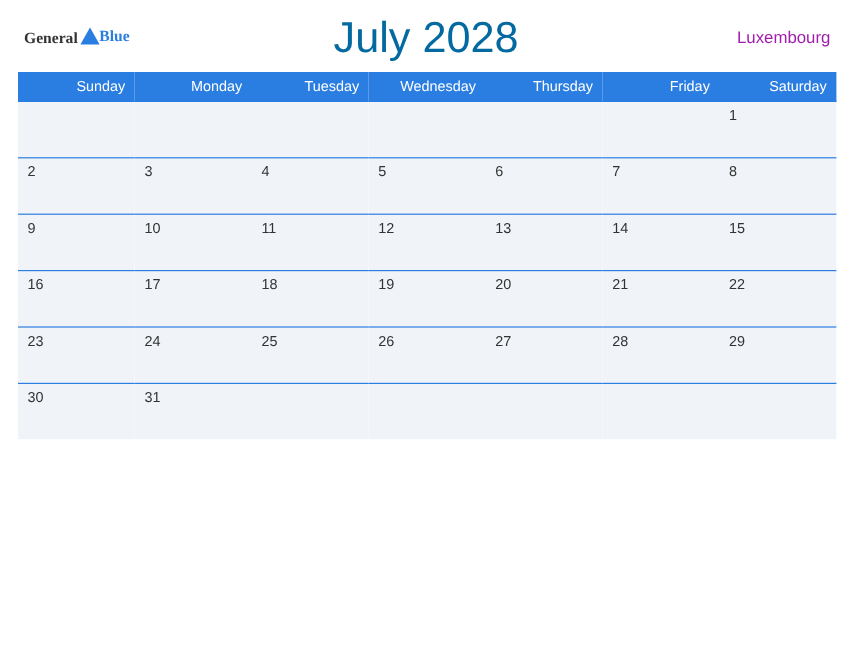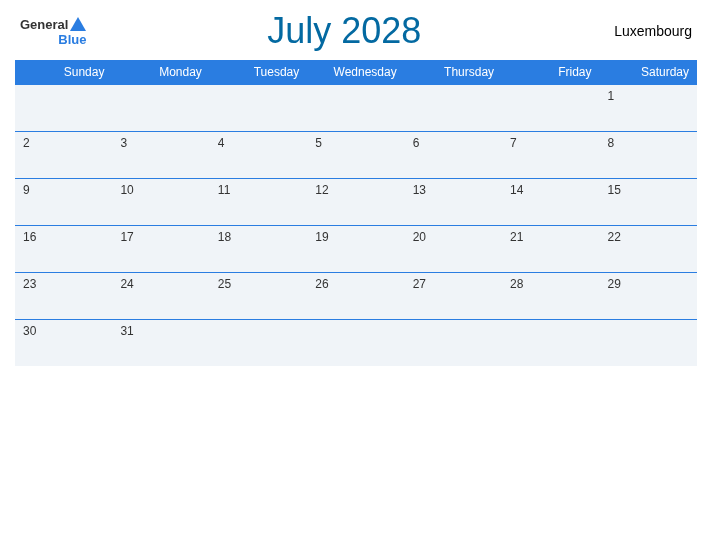--- a/index.html
+++ b/index.html
@@ -44,37 +44,38 @@
       width: 0;
       height: 0;
       border-left: 8px solid transparent;
       border-right: 8px solid transparent;
       border-bottom: 14px solid #2a7de1;
       margin-left: 2px;
       margin-bottom: 2px;
     }
     .logo-block {
       display: flex;
-      flex-direction: column;
-      align-items: flex-end;
+      flex-direction: row;
+      align-items: flex-start;
+      font-family: Liberation Serif, serif;
     }
     .logo-top-row {
       display: flex;
       align-items: center;
     }
     .month-title {
       font-size: 36px;
       font-weight: 300;
       color: #0369a1;
       text-align: center;
       flex: 1;
     }
     .country-label {
       font-size: 14px;
-      color: #000000;
+      color: #a21caf;
       min-width: 90px;
       text-align: right;
     }
     .calendar-table {
       width: 100%;
       border-collapse: collapse;
     }
     .calendar-table thead tr th {
       background: #2a7de1;
       color: #fff;

